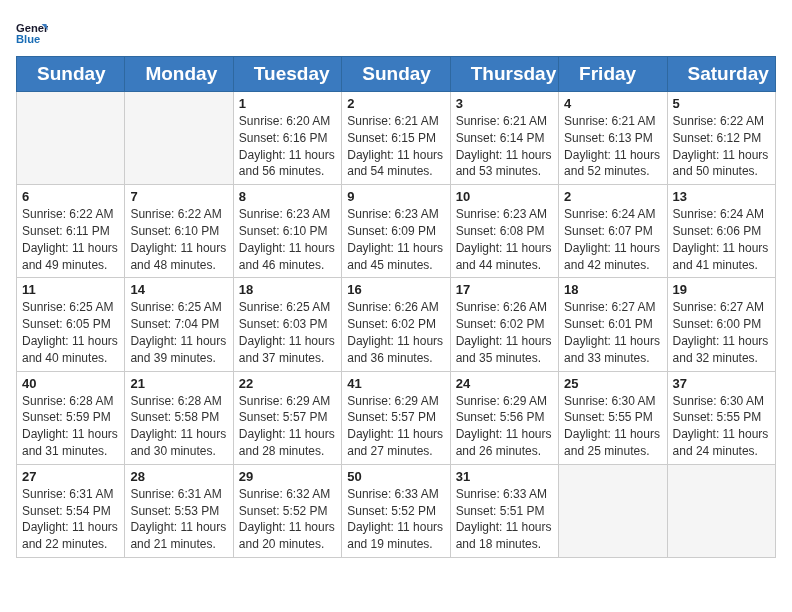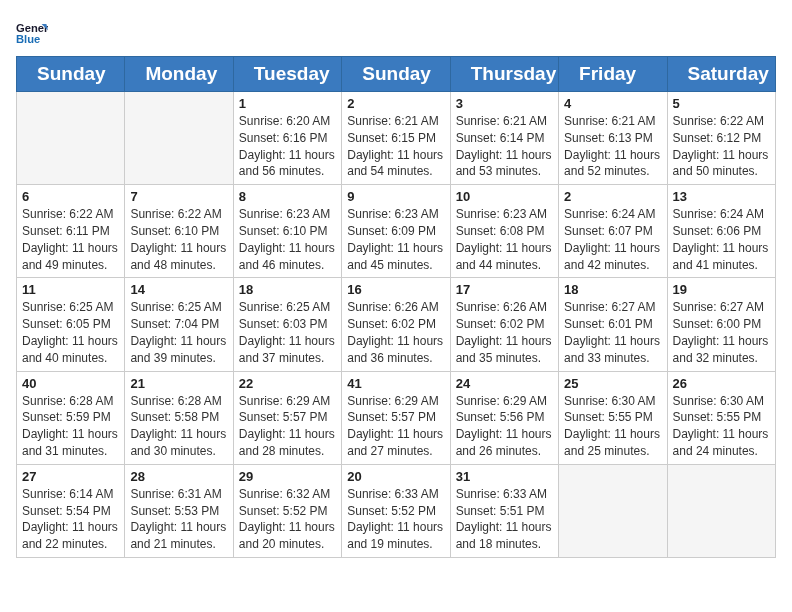--- a/index.html
+++ b/index.html
@@ -266,47 +266,47 @@
 Sunset: 5:56 PM
 Daylight: 11 hours and 26 minutes.</div>
         </td>
         <td>
           <span class="day-num">25</span>
           <div class="day-info">Sunrise: 6:30 AM
 Sunset: 5:55 PM
 Daylight: 11 hours and 25 minutes.</div>
         </td>
         <td>
-          <span class="day-num">26</span>
+          <span class="day-num">37</span>
           <div class="day-info">Sunrise: 6:30 AM
 Sunset: 5:55 PM
 Daylight: 11 hours and 24 minutes.</div>
         </td>
       </tr>
       <tr>
         <td>
           <span class="day-num">27</span>
-          <div class="day-info">Sunrise: 6:14 AM
+          <div class="day-info">Sunrise: 6:31 AM
 Sunset: 5:54 PM
 Daylight: 11 hours and 22 minutes.</div>
         </td>
         <td>
           <span class="day-num">28</span>
           <div class="day-info">Sunrise: 6:31 AM
 Sunset: 5:53 PM
 Daylight: 11 hours and 21 minutes.</div>
         </td>
         <td>
           <span class="day-num">29</span>
           <div class="day-info">Sunrise: 6:32 AM
 Sunset: 5:52 PM
 Daylight: 11 hours and 20 minutes.</div>
         </td>
         <td>
-          <span class="day-num">20</span>
+          <span class="day-num">50</span>
           <div class="day-info">Sunrise: 6:33 AM
 Sunset: 5:52 PM
 Daylight: 11 hours and 19 minutes.</div>
         </td>
         <td>
           <span class="day-num">31</span>
           <div class="day-info">Sunrise: 6:33 AM
 Sunset: 5:51 PM
 Daylight: 11 hours and 18 minutes.</div>
         </td>

